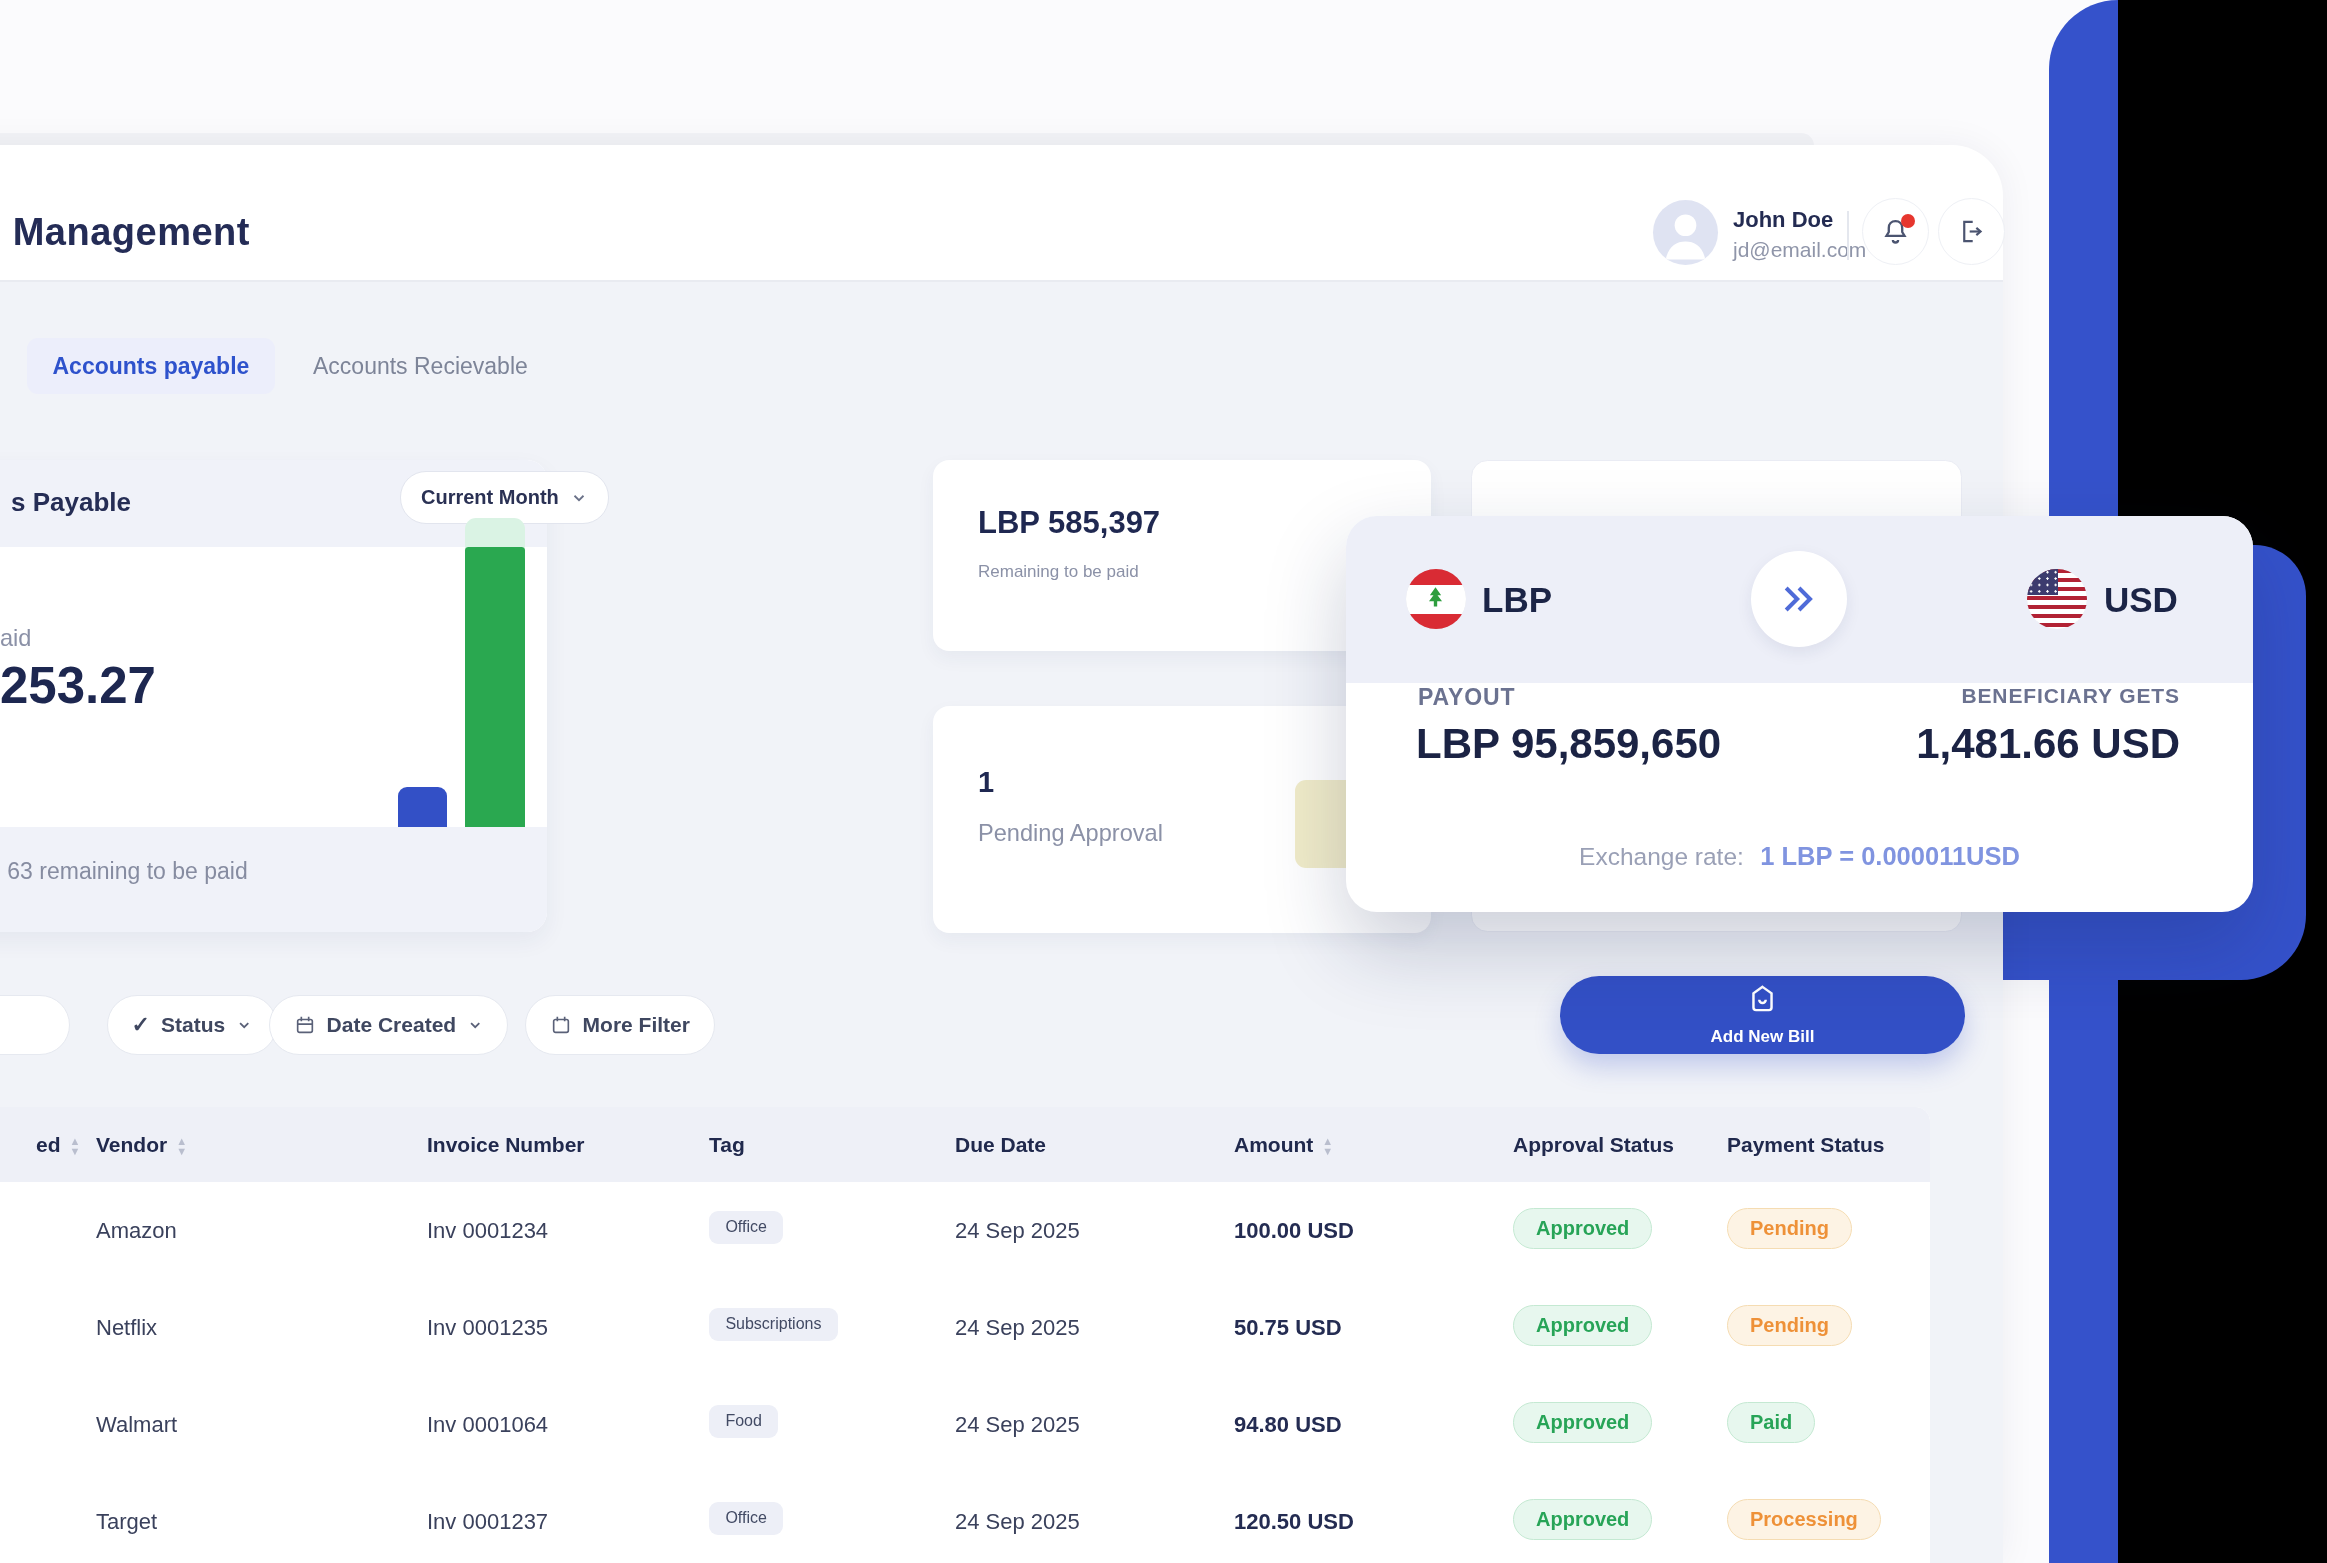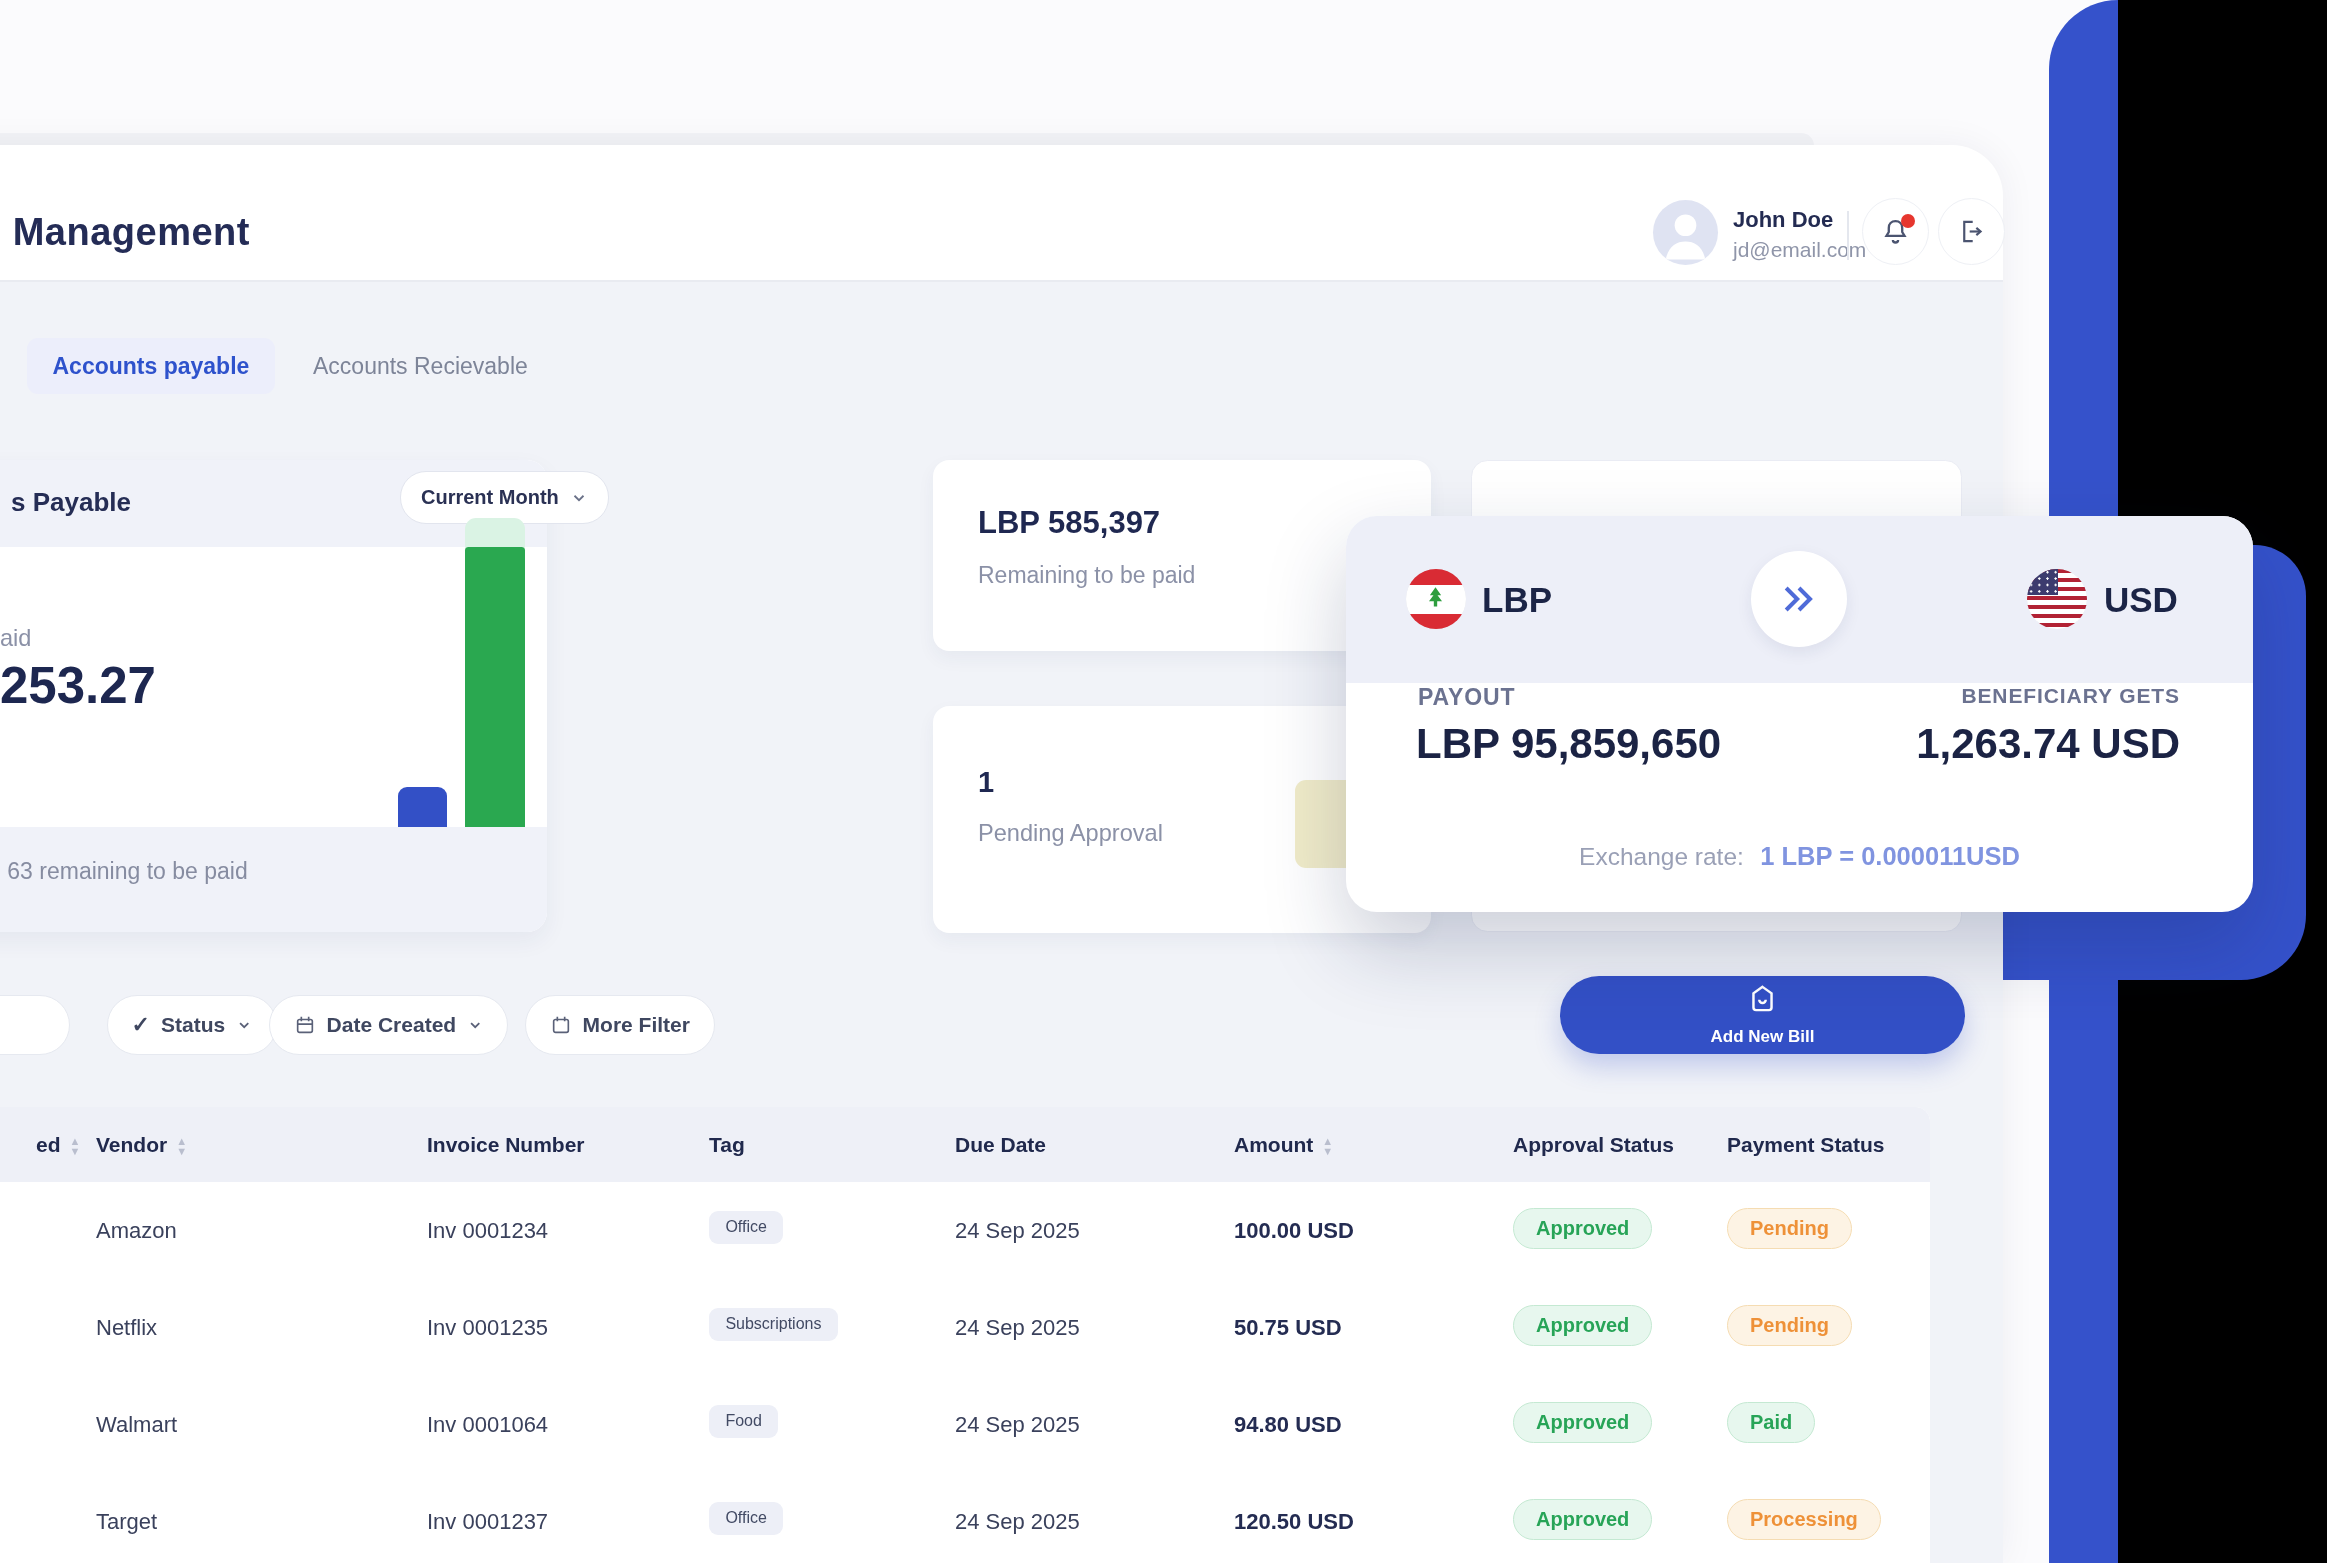--- a/index.html
+++ b/index.html
@@ -54,21 +54,21 @@
   #bar-green-cap{left:465px;top:518px;width:60px;height:40px;border-radius:11px;background:#daf3e4;z-index:5;}
   #bar-green{left:465px;top:547px;width:60px;height:280px;background:#2aa850;border-radius:3.6px 3.6px 0 0;z-index:5;}
   #chart-foot{left:-155px;top:827px;width:702px;height:105px;background:#f0f2f9;
               border-radius:0 0 20px 20px;z-index:4;}
   #chart-foot-text{left:7.3px;top:858px;font-size:23px;color:#868ca1;z-index:5;}
 
   
   #card-remaining{left:933px;top:460px;width:498px;height:191px;border-radius:16.4px;
                   box-shadow:0 7.3px 18px rgba(40,50,100,.05);}
   #remaining-value{left:978px;top:505px;font-size:31px;font-weight:700;color:#1f2851;z-index:5;}
-  #remaining-label{left:978px;top:562px;font-size:23px;color:#8b91a7;z-index:5;}
+  #remaining-label{left:978px;top:562px;font-size:17px;color:#8b91a7;z-index:5;}
   #card-pending{left:933px;top:706px;width:498px;height:227px;border-radius:16.4px;
                 box-shadow:0 7.3px 18px rgba(40,50,100,.05);}
   #pending-value{left:978px;top:766px;font-size:29px;font-weight:700;color:#1f2851;z-index:5;}
   #pending-label{left:978px;top:820px;font-size:23.6px;color:#8b91a7;z-index:5;}
   #yellow-sliver{left:1295px;top:780px;width:64px;height:88px;border-radius:11px;background:#f1ecc9;z-index:4;}
   #third-card{left:1471px;top:460px;width:491px;height:472px;border-radius:16.4px;
               border:1.8px solid #eaecf4;box-sizing:border-box;}
 
   
   .fpill{top:995px;height:60px;border-radius:30px;background:#fff;border:1.8px solid #e6e9f0;
@@ -300,20 +300,20 @@
     </svg>
   </div>
   <div class="abs flag" id="flag-usd">
     <div id="usa-flag-inner"></div>
     <div id="usa-canton"></div>
   </div>
   <div class="abs" id="fx-to-code">USD</div>
   <div class="abs" id="fx-payout-label">PAYOUT</div>
   <div class="abs" id="fx-payout-value">LBP 95,859,650</div>
   <div class="abs" id="fx-ben-label">BENEFICIARY GETS</div>
-  <div class="abs" id="fx-ben-value">1,263.74 USD</div>
+  <div class="abs" id="fx-ben-value">1,481.66 USD</div>
   <div class="abs" id="fx-rate-row">
     <span id="fx-rate-label">Exchange rate:</span>
     <span id="fx-rate-value">1 LBP  = 0.000011USD</span>
   </div>
 
 </div>
 
 
 </body></html>

